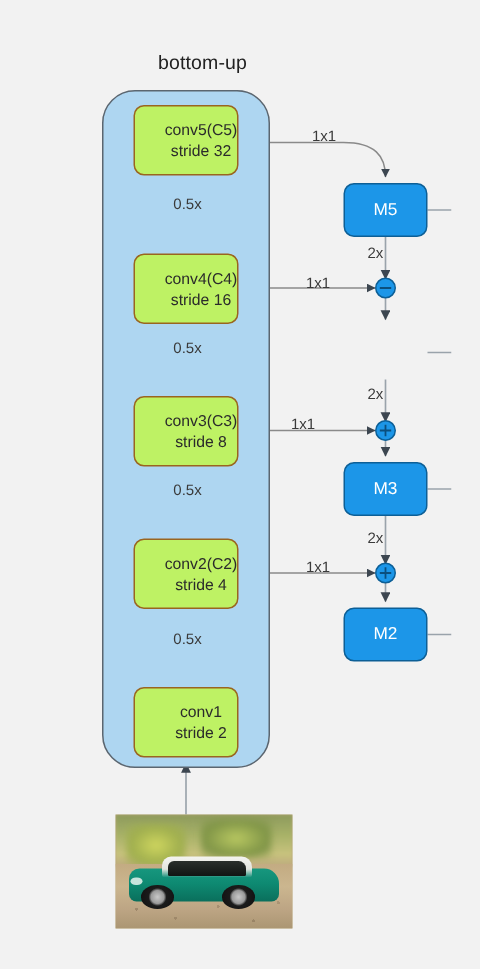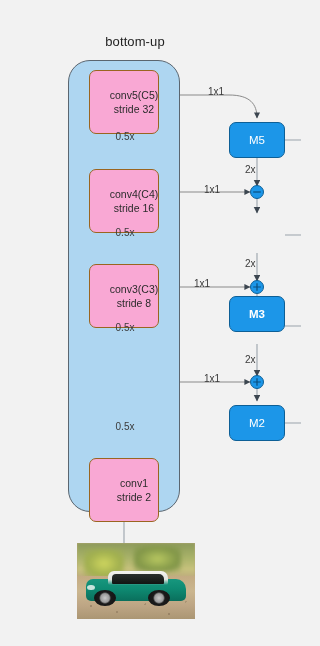--- a/index.html
+++ b/index.html
@@ -21,22 +21,22 @@
 
   
   .backbone{
     position:absolute;left:68px;top:60px;width:112px;height:452px;
     background:#aed6f1;border:1px solid #5b6670;border-radius:22px;
     box-sizing:border-box;
   }
 
   
   .conv{
-    position:absolute;width:70px;height:64px;
-    background:#f9a8d4;border:1px solid #9a6520;border-radius:7px;
+    position:absolute;width:70px;height:47px;
+    background:#bef264;border:1px solid #9a6520;border-radius:7px;
     box-sizing:border-box;
     display:flex;flex-direction:column;align-items:center;justify-content:center;
     color:#2b2b2b;font-size:10.5px;line-height:14px;padding-left:20px;
   }
   .conv span{display:block;white-space:nowrap;}
   .conv.c5{left:89px;top:70px;}
   .conv.c4{left:89px;top:169px;}
   .conv.c3{left:89px;top:264px;}
   .conv.c2{left:89px;top:359px;}
   .conv.c1{left:89px;top:458px;}
@@ -44,21 +44,21 @@
   
   .mbox{
     position:absolute;width:56px;height:36px;
     background:#1c96e8;border:1px solid #0d5f96;border-radius:7px;
     box-sizing:border-box;
     display:flex;align-items:center;justify-content:center;
     color:#ffffff;font-size:11.5px;
   }
   .mbox.m5{left:229px;top:122px;}
   .mbox.m4{left:229px;top:217px;}
-  .mbox.m3{left:229px;top:296px;font-weight:bold;}
+  .mbox.m3{left:229px;top:308px;}
   .mbox.m2{left:229px;top:405px;}
 
   
   .lbl{
     position:absolute;font-size:10px;color:#3a3a3a;white-space:nowrap;
     background:transparent;
   }
   .lbl.half{left:108px;width:34px;text-align:center;}
   .lbl.h1{top:131px;} .lbl.h2{top:227px;}
   .lbl.h3{top:322px;} .lbl.h4{top:421px;}
@@ -211,20 +211,24 @@
     <span>conv5(C5)</span>
     <span>stride 32</span>
   </div>
   <div class="conv c4">
     <span>conv4(C4)</span>
     <span>stride 16</span>
   </div>
   <div class="conv c3">
     <span>conv3(C3)</span>
     <span>stride 8</span>
+  </div>
+  <div class="conv c2">
+    <span>conv2(C2)</span>
+    <span>stride 4</span>
   </div>
   <div class="conv c1">
     <span>conv1</span>
     <span>stride 2</span>
   </div>
 
   <div class="mbox m5">
     <span>M5</span>
   </div>
   <div class="mbox m3">

